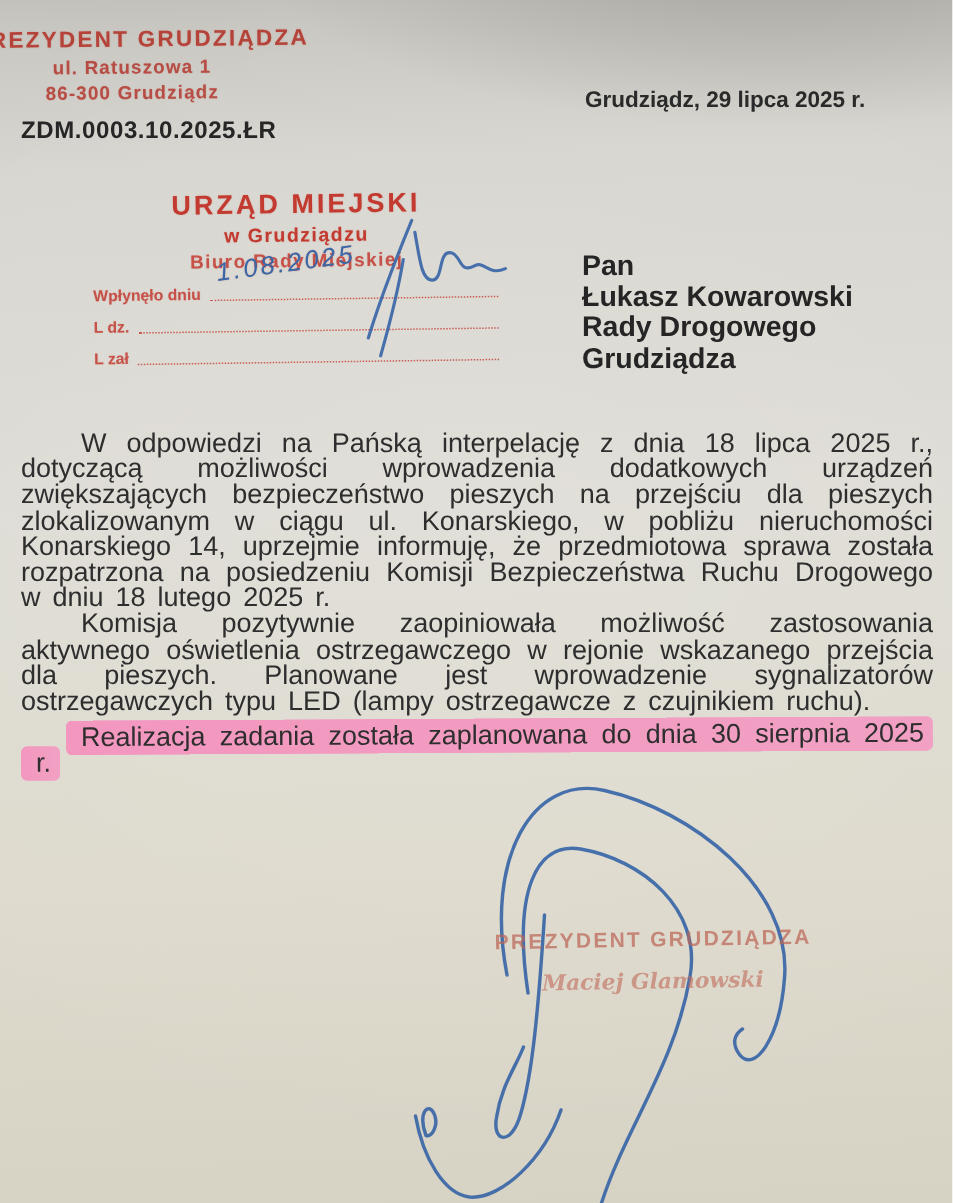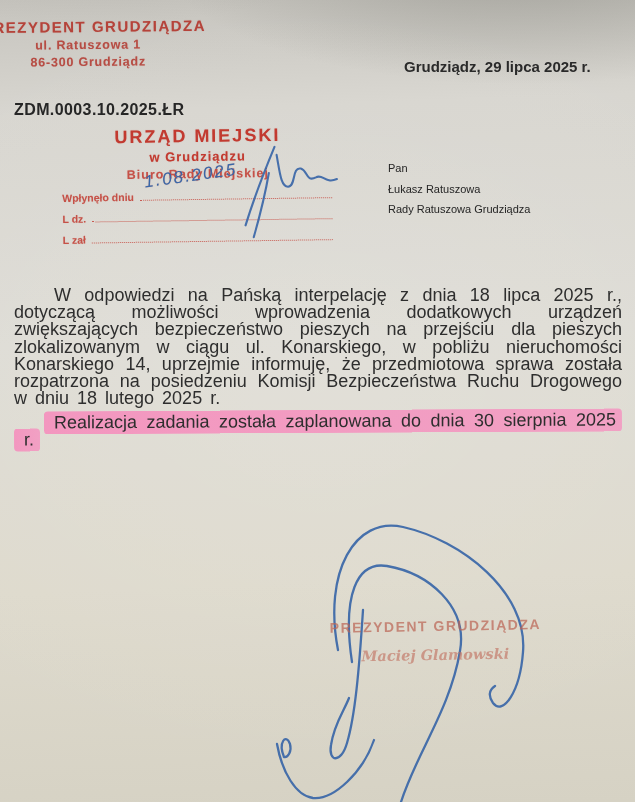--- a/index.html
+++ b/index.html
@@ -18,42 +18,42 @@
   
   .sender-stamp{
     position:absolute;left:-18px;top:18px;width:212px;
     text-align:center;color:#b5433a;
     text-shadow:0 0 1px rgba(181,67,58,0.35);
     transform:rotate(-0.6deg);
   }
   .sender-stamp .l1{font-size:15px;font-weight:bold;letter-spacing:1.5px;white-space:nowrap;}
   .sender-stamp .l2,.sender-stamp .l3{font-size:12.5px;font-weight:bold;letter-spacing:0.8px;margin-top:3px;opacity:0.92;}
   
-  .reference{position:absolute;left:14px;top:101px;font-size:16px;font-weight:bold;letter-spacing:0.4px;color:#262626;}
+  .reference{position:absolute;left:14px;top:79px;font-size:16px;font-weight:bold;letter-spacing:0.4px;color:#262626;}
   
-  .date-line{position:absolute;left:404px;top:58px;font-size:15px;font-weight:bold;color:#2a2a2a;text-align:center;}
+  .date-line{position:absolute;left:390px;top:58px;font-size:15px;font-weight:bold;color:#2a2a2a;text-align:center;}
   
   .received-stamp{
     position:absolute;left:62px;top:126px;width:272px;
     color:#c23a30;transform:rotate(-0.8deg);
     text-shadow:0 0 1px rgba(194,58,48,0.30);
   }
   .received-stamp .rs-title{font-size:18px;font-weight:bold;letter-spacing:2px;text-align:center;}
   .received-stamp .rs-city{font-size:13px;font-weight:bold;letter-spacing:1px;text-align:center;margin-top:2px;}
   .received-stamp .rs-bureau{font-size:12.5px;font-weight:bold;letter-spacing:1px;text-align:center;margin-top:3px;opacity:0.85;}
   .rs-row{display:flex;align-items:flex-end;font-size:10.5px;font-weight:bold;margin-top:9px;opacity:0.85;}
   .rs-row .dots{flex:1;border-bottom:1.6px dotted #c5473d;margin:0 2px 2px 6px;}
   .handwritten-date{
     position:absolute;left:82px;top:40px;
     font-size:17px;font-style:italic;letter-spacing:2px;
     color:#3a67a8;transform:rotate(-7deg);white-space:nowrap;
   }
   .paraph-svg{position:absolute;left:163px;top:8px;pointer-events:none;}
   
-  .recipient{position:absolute;left:388px;top:158px;font-size:11px;font-weight:normal;line-height:20.5px;color:#252525;}
+  .recipient{position:absolute;left:388px;top:168px;font-size:19px;font-weight:bold;line-height:20.5px;color:#252525;}
   
   .body-text{position:absolute;left:14px;top:287px;width:608px;font-size:18px;line-height:17.2px;text-align:justify;color:#2e2e2e;word-spacing:3px;}
   .body-text p{margin:0;text-indent:40px;}
   .body-text p.hl-line{margin-top:6px;text-indent:30px;transform:rotate(-0.3deg);}
   .hl{background:linear-gradient(90deg, rgba(244,147,190,0.95), rgba(243,154,194,0.9));
       padding:1px 6px 2px 10px;border-radius:4px;box-decoration-break:clone;}
   
   .signature-svg{position:absolute;left:255px;top:500px;pointer-events:none;}
   .signature-stamp{
     position:absolute;left:330px;top:618px;width:210px;text-align:center;
@@ -98,26 +98,27 @@
       <g fill="none" stroke="#3a67a8" stroke-width="2.1" stroke-linecap="round" opacity="0.92">
         <path d="M 20,92 C 27,70 38,42 50,14"></path>
         <path d="M 52,22 C 55,40 56,54 63,54 C 71,54 67,34 76,36 C 83,38 81,50 91,45 C 98,41 100,52 112,47"></path>
         <path d="M 44,40 C 40,62 34,84 28,104"></path>
       </g>
     </svg>
   </div>
 
   <div class="recipient">
     <div>Pan</div>
-    <div>Łukasz Ratuszowa</div>
-    <div>Rady Ratuszowa Grudziądza</div>
+    <div>Łukasz Kowarowski</div>
+    <div>Rady Drogowego Grudziądza</div>
   </div>
 
   <div class="body-text">
     <p>W odpowiedzi na Pańską interpelację z dnia 18 lipca 2025 r., dotyczącą możliwości wprowadzenia dodatkowych urządzeń zwiększających bezpieczeństwo pieszych na przejściu dla pieszych zlokalizowanym w ciągu ul. Konarskiego, w pobliżu nieruchomości Konarskiego 14, uprzejmie informuję, że przedmiotowa sprawa została rozpatrzona na posiedzeniu Komisji Bezpieczeństwa Ruchu Drogowego w dniu 18 lutego 2025 r.</p>
+    <p>Komisja pozytywnie zaopiniowała możliwość zastosowania aktywnego oświetlenia ostrzegawczego w rejonie wskazanego przejścia dla pieszych. Planowane jest wprowadzenie sygnalizatorów ostrzegawczych typu LED (lampy ostrzegawcze z czujnikiem ruchu).</p>
     <p class="hl-line"><span class="hl">Realizacja zadania została zaplanowana do dnia 30 sierpnia 2025 r.</span></p>
   </div>
 
   <svg class="signature-svg" width="380" height="302" viewBox="0 0 380 302">
     <g fill="none" stroke="#3a67a8" stroke-width="2.3" stroke-linecap="round" opacity="0.92">
       <path d="M 83,150 C 68,72 100,16 148,27 C 206,40 273,92 268,152 C 265,192 248,216 238,203 C 233,196 234,190 240,186"></path>
       <path d="M 97,162 C 87,95 102,61 132,66 C 173,73 213,106 205,151 C 195,210 162,252 146,302"></path>
       <path d="M 108,110 C 104,172 100,216 92,243 C 86,264 73,262 76,245 C 79,224 89,211 94,198"></path>
       <path d="M 22,244 C 27,272 41,296 58,298 C 79,300 108,272 119,240"></path>
       <path d="M 29,257 C 23,242 31,233 35,244 C 37,251 33,258 29,257"></path>

